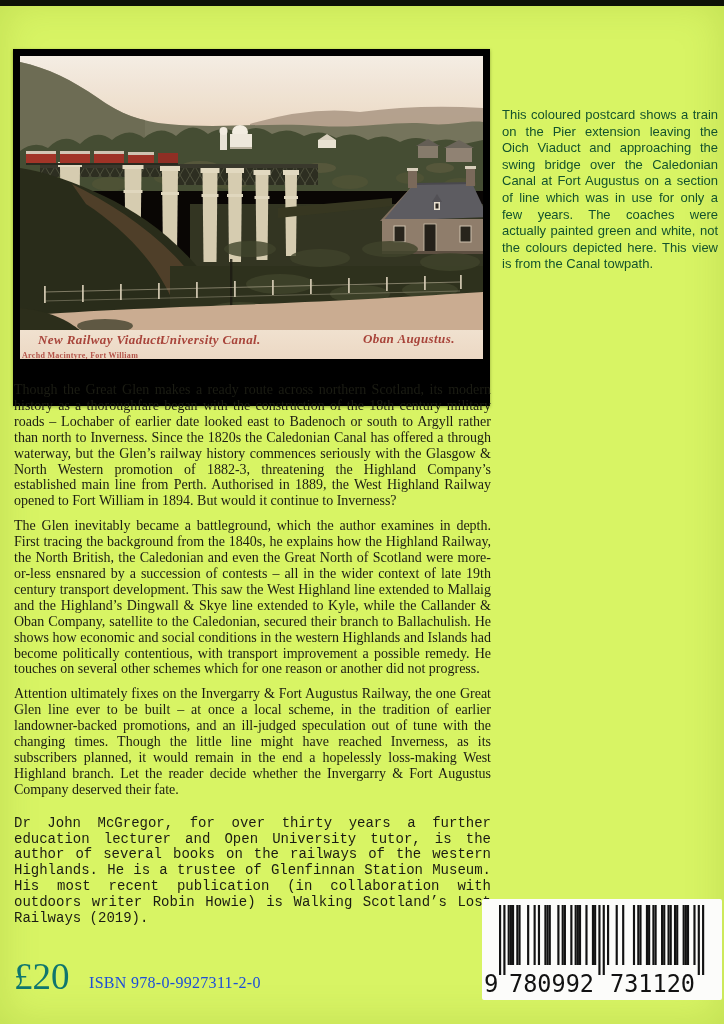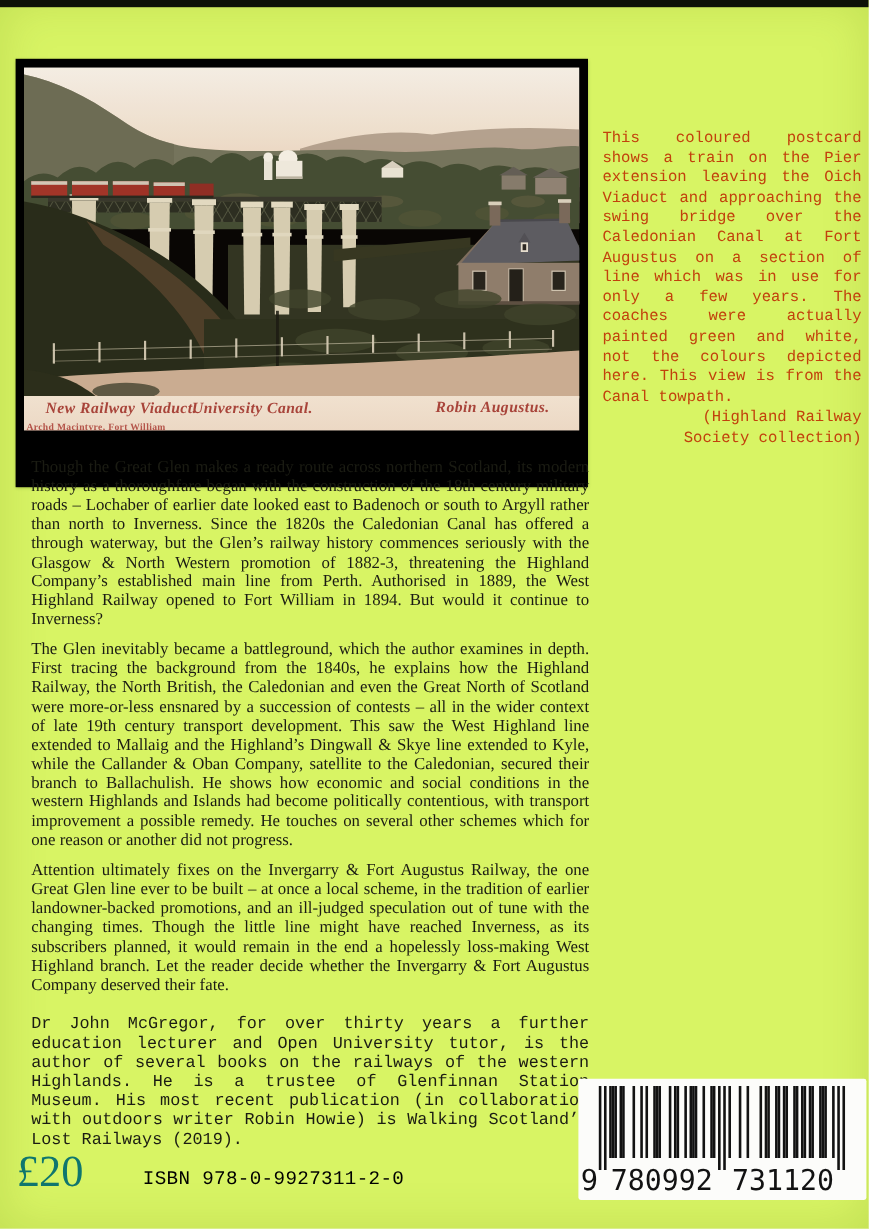--- a/index.html
+++ b/index.html
@@ -25,44 +25,44 @@
   .pc-cap.t1{left:18px;top:277px;}
   .pc-cap.t2{left:140px;top:277px;}
   .pc-cap.t3{left:343px;top:276px;}
   .pc-pub{
     position:absolute;left:2px;top:295px;color:#b4544a;white-space:nowrap;
     font:700 8px/9px "Liberation Serif","DejaVu Serif",serif;letter-spacing:.3px;text-decoration:underline;
   }
   
   .side-caption{
     position:absolute;left:502px;top:107px;width:216px;
-    font-family:Liberation Mono, monospace;
-    font-size:13px;line-height:16.6px;color:#c2410c;
+    font-family:Liberation Sans, sans-serif;
+    font-size:13px;line-height:16.6px;color:#14532d;
     text-align:justify;
   }
   .side-caption .credit{
     width:178px;margin-left:auto;text-align:right;margin-top:1px;
   }
   
   .blurb{
     position:absolute;left:14px;top:382px;width:477px;
     color:#1b1c13;text-align:justify;
     font-size:14px;line-height:15.9px;
   }
-  .blurb p{margin:0 0 9px 12px;}
+  .blurb p{margin:0 0 9px 0;}
   .blurb p.author{margin-top:18px;font-family:Liberation Mono, monospace;}
   
   .price{
     position:absolute;left:14px;top:958px;color:#0f766e;
     font-size:37px;line-height:38px;font-family:"Liberation Serif","DejaVu Serif",serif;
   }
   .isbn{
-    position:absolute;left:119px;top:974px;color:#000000;
+    position:absolute;left:89px;top:974px;color:#1d4ed8;
     font-size:16px;letter-spacing:.3px;
-    font-family:Liberation Mono, monospace;
+    font-family:Liberation Serif, serif;
   }
   .barcode-box{
     position:absolute;left:482px;top:899px;width:240px;height:101px;
     background:#fcfcfa;border-radius:2px;
   }
 </style>
 </head>
 <body>
 
 <div class="page">
@@ -240,28 +240,27 @@
         </g>
 
         <path d="M0,260 C70,254 160,251 240,248 C320,245 400,240 463,236 L463,276 L0,276 Z" fill="#c9ad93"></path>
         <path d="M0,252 C20,254 36,259 48,266 C56,271 60,274 62,276 L0,276 Z" fill="#252a18"></path>
         <ellipse cx="85" cy="270" rx="28" ry="7" fill="#2b3020" opacity=".7"></ellipse>
         <rect x="0" y="0" width="463" height="303" fill="#d99a6a" opacity=".04"></rect>
         <rect x="0" y="274" width="463" height="29" fill="url(#strip)"></rect>
       </svg>
       <span class="pc-cap t1">New Railway Viaduct.</span>
       <span class="pc-cap t2">University Canal.</span>
-      <span class="pc-cap t3">Robin Augustus.</span>
+      <span class="pc-cap t3">Oban Augustus.</span>
       <span class="pc-pub">Archd Macintyre, Fort William</span>
     </div>
   </div>
 
   <div class="side-caption">
     <div>This coloured postcard shows a train on the Pier extension leaving the Oich Viaduct and approaching the swing bridge over the Caledonian Canal at Fort Augustus on a section of line which was in use for only a few years. The coaches were actually painted green and white, not the colours depicted here. This view is from the Canal towpath.</div>
-    <div class="credit">(Highland Railway Society collection)</div>
   </div>
 
   <div class="blurb">
     <p>Though the Great Glen makes a ready route across northern Scotland, its modern history as a thoroughfare began with the construction of the 18th century military roads – Lochaber of earlier date looked east to Badenoch or south to Argyll rather than north to Inverness. Since the 1820s the Caledonian Canal has offered a through waterway, but the Glen’s railway history commences seriously with the Glasgow &amp; North Western promotion of 1882-3, threatening the Highland Company’s established main line from Perth. Authorised in 1889, the West Highland Railway opened to Fort William in 1894. But would it continue to Inverness?</p>
     <p>The Glen inevitably became a battleground, which the author examines in depth. First tracing the background from the 1840s, he explains how the Highland Railway, the North British, the Caledonian and even the Great North of Scotland were more-or-less ensnared by a succession of contests – all in the wider context of late 19th century transport development. This saw the West Highland line extended to Mallaig and the Highland’s Dingwall &amp; Skye line extended to Kyle, while the Callander &amp; Oban Company, satellite to the Caledonian, secured their branch to Ballachulish. He shows how economic and social conditions in the western Highlands and Islands had become politically contentious, with transport improvement a possible remedy. He touches on several other schemes which for one reason or another did not progress.</p>
     <p>Attention ultimately fixes on the Invergarry &amp; Fort Augustus Railway, the one Great Glen line ever to be built – at once a local scheme, in the tradition of earlier landowner-backed promotions, and an ill-judged speculation out of tune with the changing times. Though the little line might have reached Inverness, as its subscribers planned, it would remain in the end a hopelessly loss-making West Highland branch. Let the reader decide whether the Invergarry &amp; Fort Augustus Company deserved their fate.</p>
     <p class="author">Dr John McGregor, for over thirty years a further education lecturer and Open University tutor, is the author of several books on the railways of the western Highlands. He is a trustee of Glenfinnan Station Museum. His most recent publication (in collaboration with outdoors writer Robin Howie) is Walking Scotland’s Lost Railways (2019).</p>
   </div>
 
   <div class="price">£20</div>

